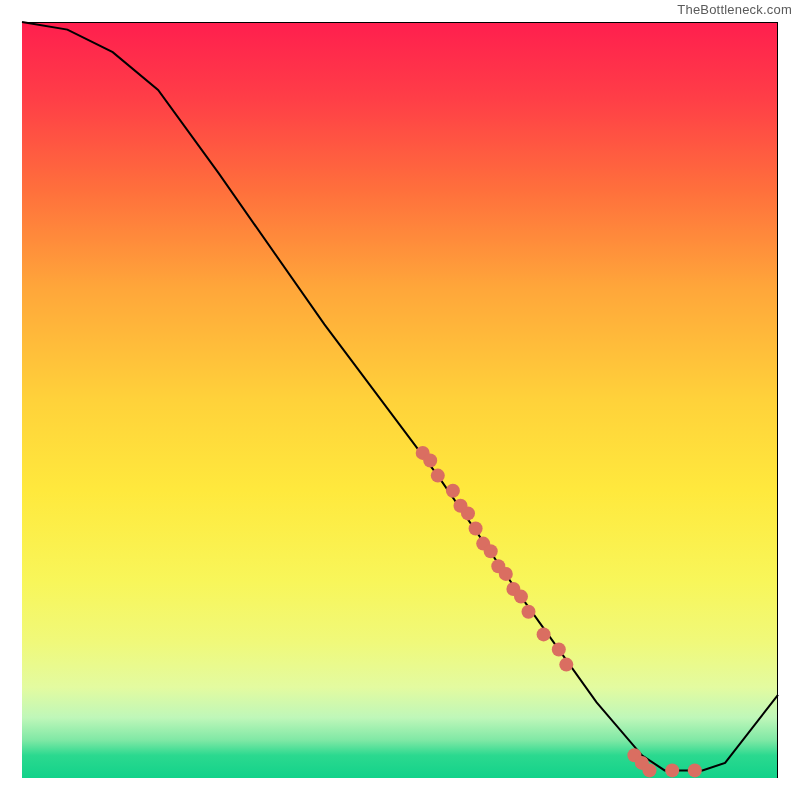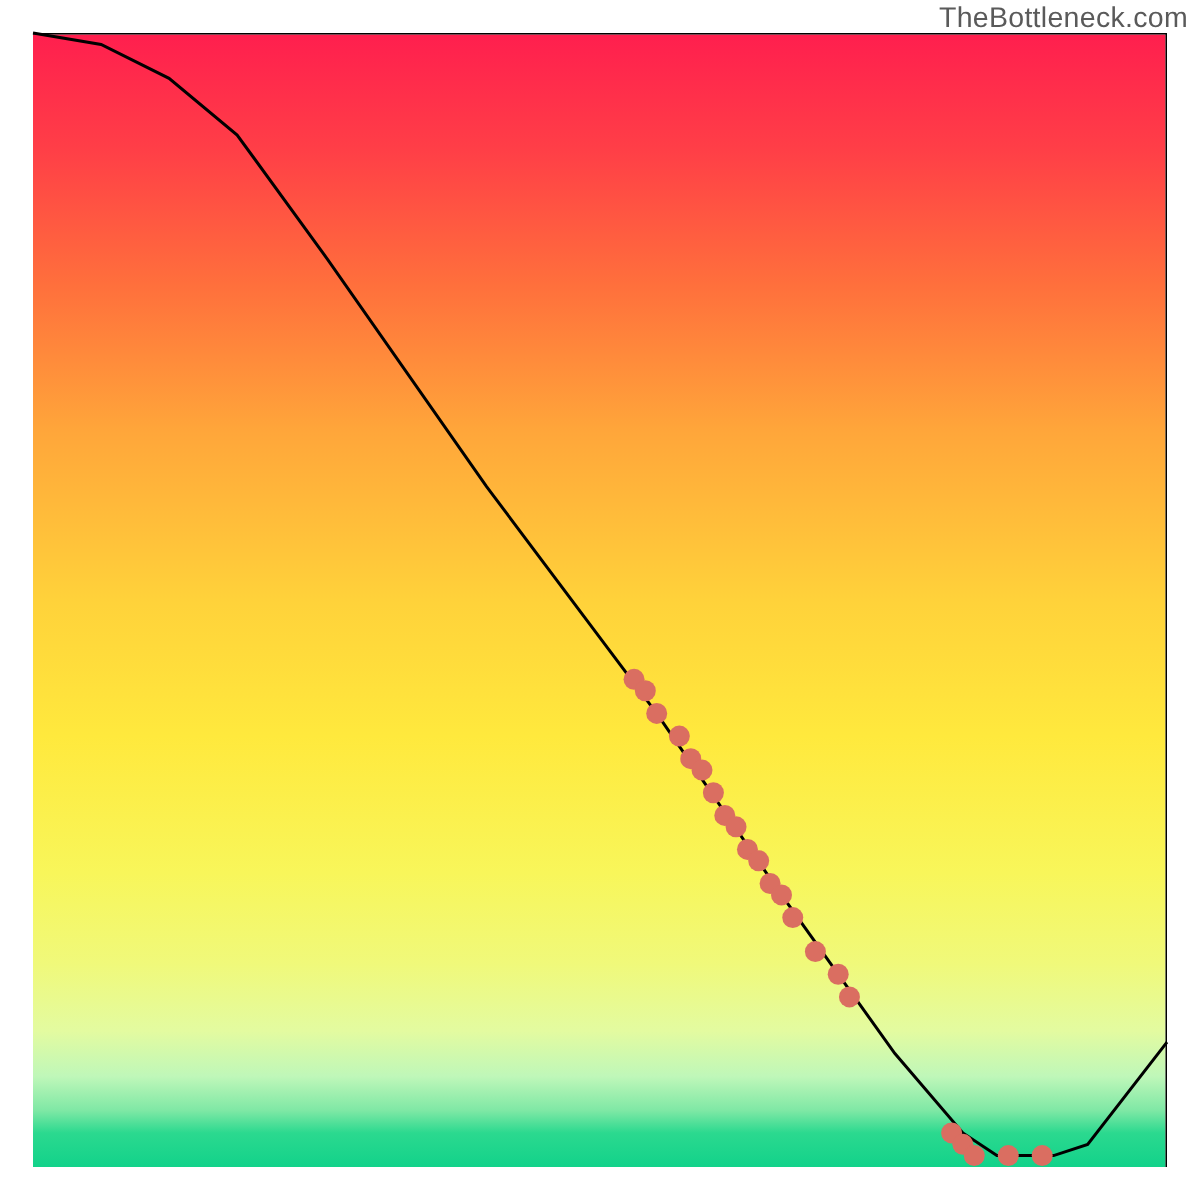--- a/index.html
+++ b/index.html
@@ -40,21 +40,21 @@
       #12d28a 100%
     );
     border-top: 1px solid #000;
     border-right: 1px solid #000;
     box-sizing: border-box;
   }
   .watermark {
     position: absolute;
     top: 2px;
     right: 8px;
-    font-size: 19px;
+    font-size: 13px;
     color: #5a5a5a;
     font-weight: 500;
     letter-spacing: 0.2px;
     text-align: right;
   }
   svg.overlay {
     position: absolute;
     left: 22px;
     top: 22px;
     width: 756px;

